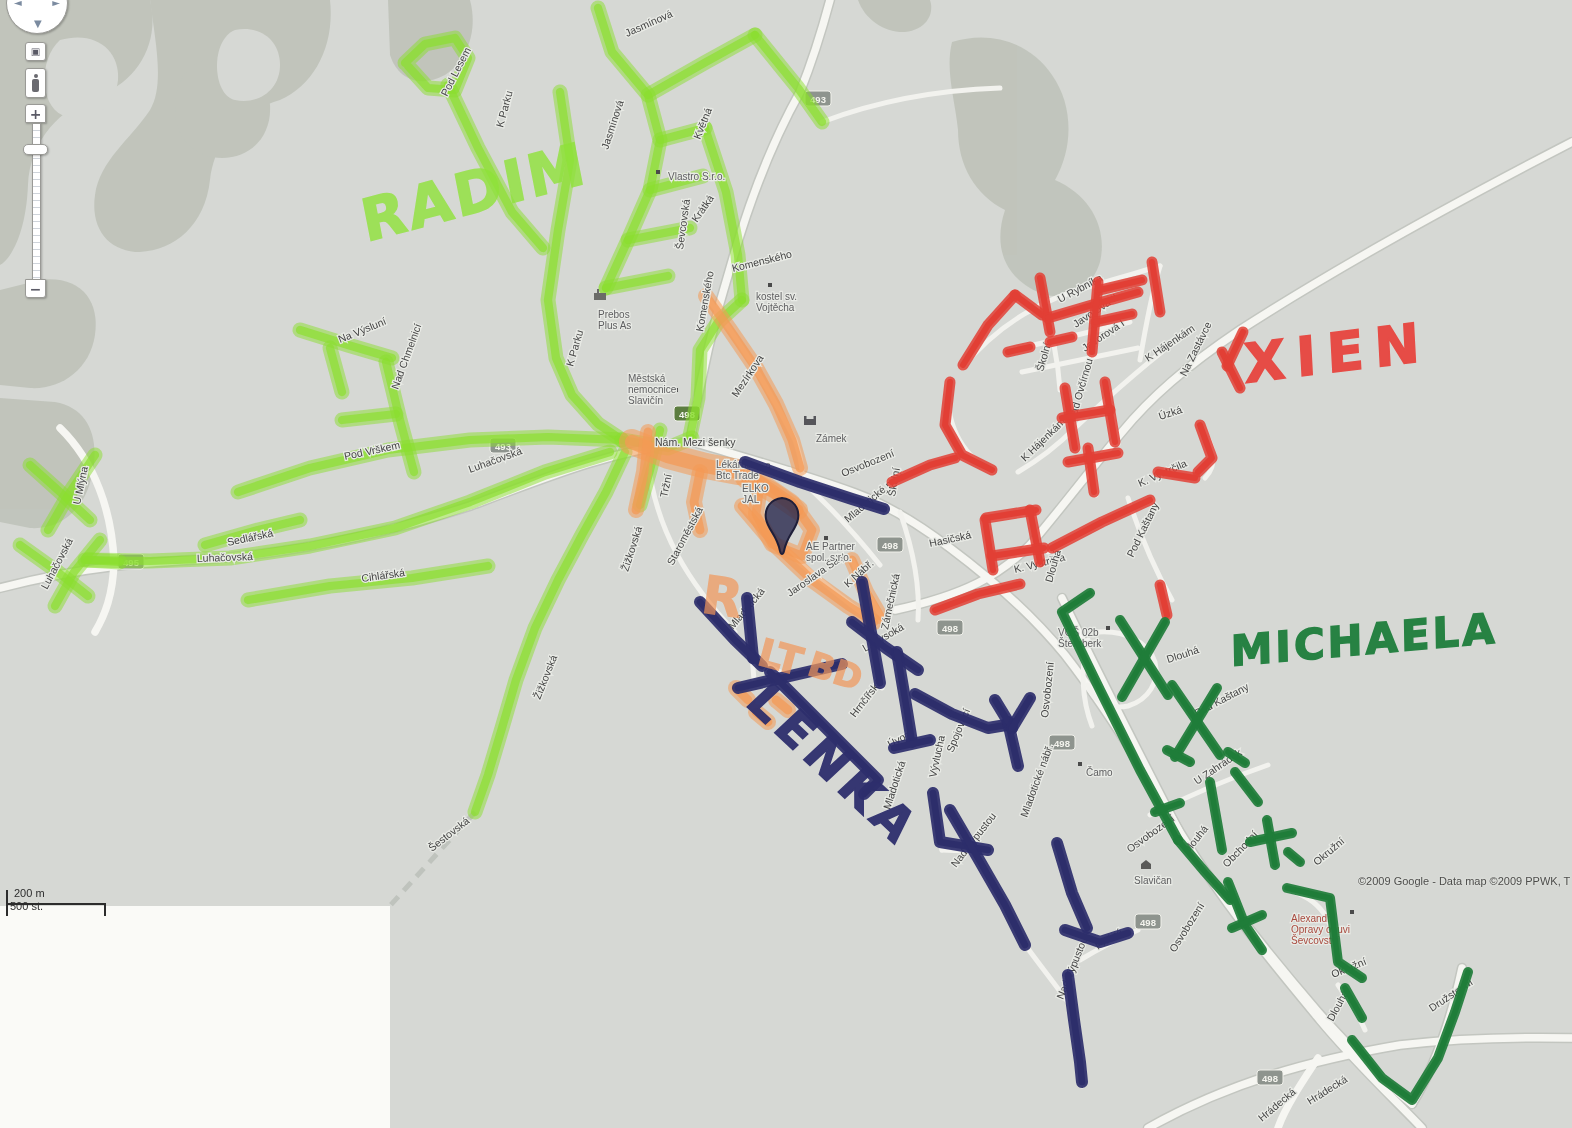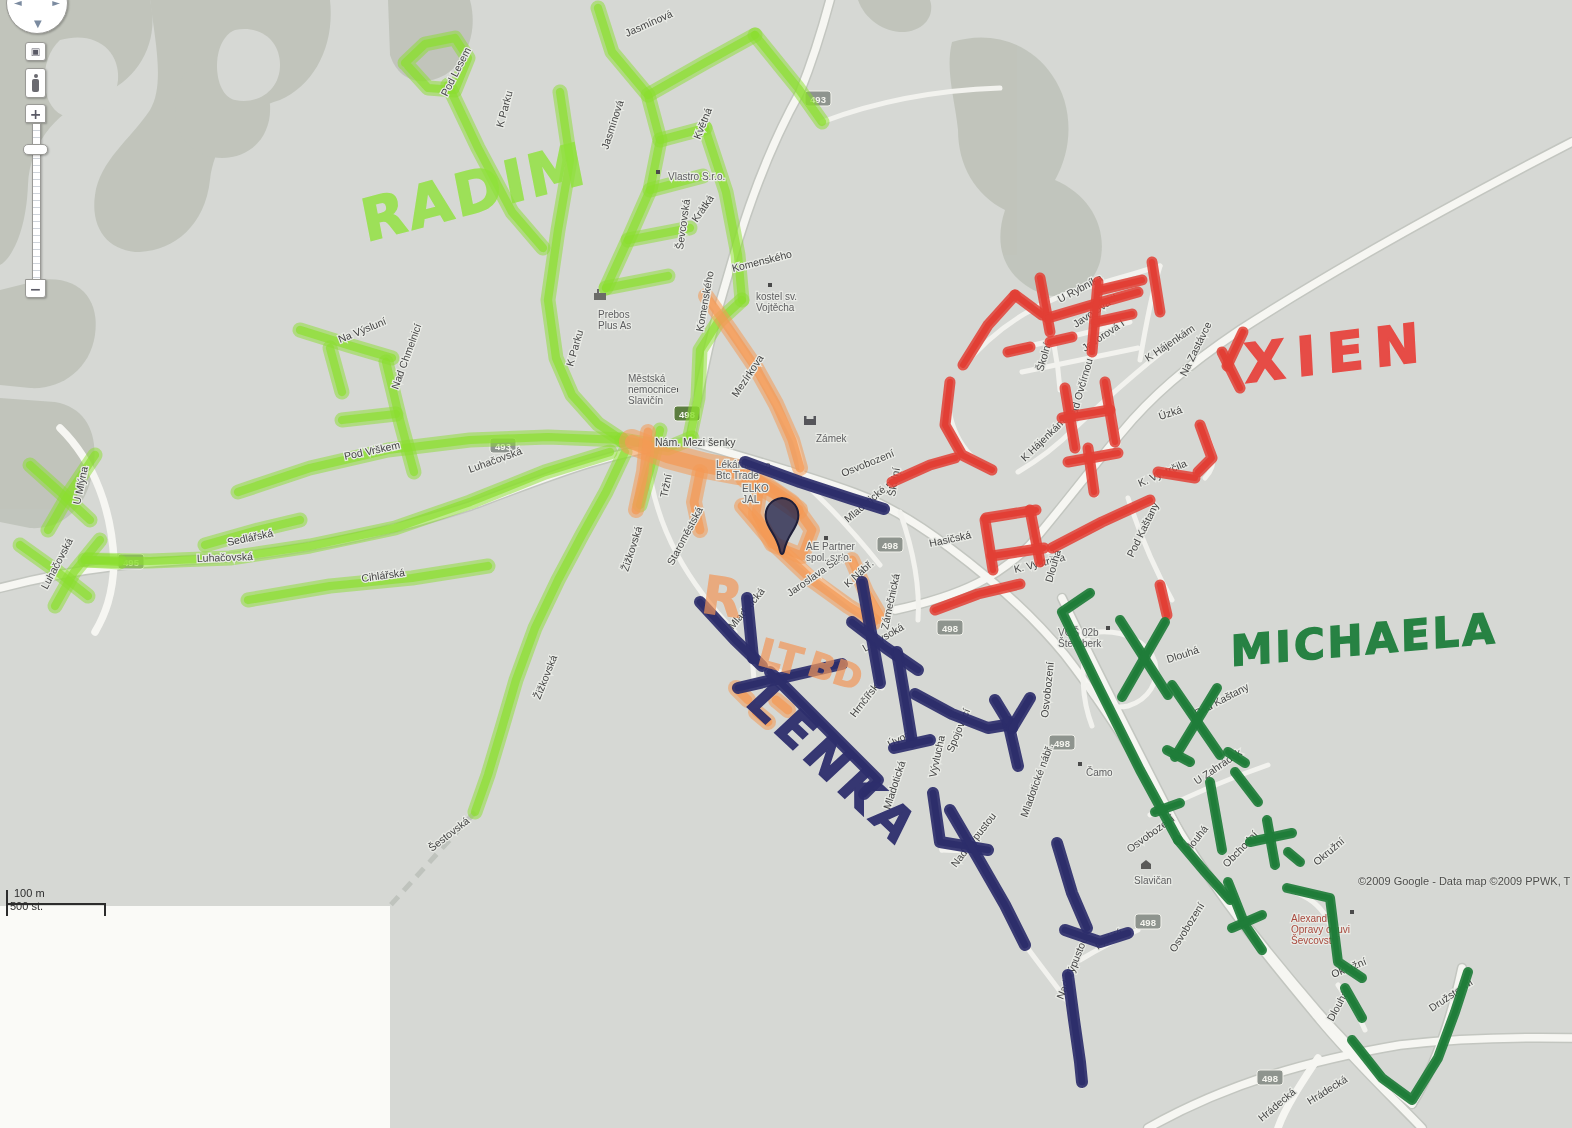--- a/index.html
+++ b/index.html
@@ -563,18 +563,18 @@
   </div>
   <div id="zoom-in" class="gctl">+</div>
   <div id="zoom-track"></div>
   <div id="zoom-handle" class="gctl"></div>
   <div id="zoom-out" class="gctl">−</div>
 
   <div id="scalebar">
     <div class="tickL"></div>
     <div class="bar"></div>
     <div class="tickR"></div>
-    <span id="scale-top">100 m</span>
+    <span id="scale-top">200 m</span>
     <span id="scale-bottom">500 st.</span>
   </div>
 
   <div id="copyright">©2009 Google - Data map ©2009 PPWK, T</div>
 </div>
 
 </body></html>

